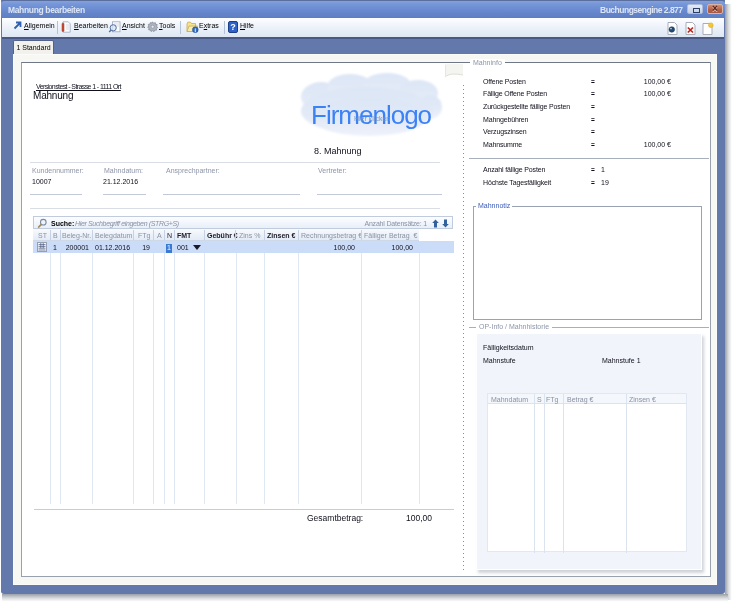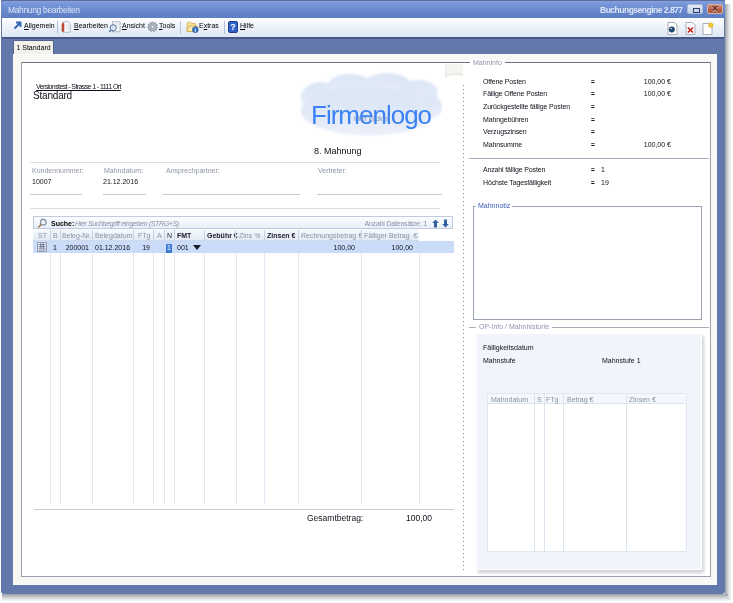--- a/index.html
+++ b/index.html
@@ -10,21 +10,21 @@
 #rshadow { position:absolute; left:725px; top:4px; width:8px; height:596px;
   background:linear-gradient(90deg, #9aa0a6, #d6d8da 40%, #fff 85%); }
 #bshadow { position:absolute; left:2px; top:594px; width:726px; height:9px;
   background:linear-gradient(#9aa0a6, #d8dadc 45%, #fff 85%); }
 .abs { position:absolute; }
 
 
 #titlebar { left:1px; top:0; width:724px; height:18px; border-radius:3px 3px 0 0;
   background:linear-gradient(#86a0dc 0%, #7495d8 20%, #6585cb 70%, #5e7ec4 100%);
   border-top:1px solid #44598f; }
-#titletext { left:8px; top:4.5px; font-size:8.5px; font-weight:normal; color:#dce5f6; letter-spacing:-0.35px; }
+#titletext { left:8px; top:4.5px; font-size:8.5px; font-weight:bold; color:#dce5f6; letter-spacing:-0.35px; }
 #titleright { left:600px; top:4.5px; font-size:8.5px; font-weight:bold; color:#dce5f6; letter-spacing:-0.5px; }
 .winbtn { top:4px; width:16px; height:10px; border:1px solid #aebbd8; border-radius:2px; }
 #btnmin { left:687px; background:linear-gradient(#e4eaf6, #c2cfe8); }
 #btnmin::after { content:""; position:absolute; left:4.5px; top:2.5px; width:5px; height:3px; border:1px solid #2c4066; }
 #btnclose { left:707px; background:linear-gradient(#cf8d78, #b35f46 60%, #a85a40); border-color:#d8b4a4; }
 #btnclose::after { content:"\00d7"; position:absolute; left:4px; top:-2.5px; color:#56201a; font-size:10px; font-weight:bold; text-shadow:0 0.5px 0 #e8c8bc; }
 
 #toolbar { left:2px; top:18px; width:722px; height:21px;
   background:linear-gradient(#fdfeff, #eef3fa 45%, #dde7f4 100%);
   border-bottom:2px solid #4a5885; }
@@ -158,21 +158,21 @@
 <svg class="abs" style="left:702px; top:22px; width:12px; height:13px;" viewBox="0 0 12 13">
   <path d="M1 1.5 h6 l3 2.5 v8.5 h-9 Z" fill="#fff" stroke="#a8adb8"></path>
   <circle cx="8.8" cy="3.2" r="2.3" fill="#f5c637" stroke="#dca81e" stroke-width="0.6"></circle>
 </svg>
 
 <div class="abs" id="tabstrip-tab">1 Standard</div>
 <div class="abs" id="panel"></div>
 <div class="abs" id="inner"></div>
 
 <div class="abs" id="addr">Versionstest - Strasse 1 - 1111 Ort</div>
-<div class="abs" id="mahnung-h">Standard</div>
+<div class="abs" id="mahnung-h">Mahnung</div>
 <svg class="abs" id="cloudwrap" style="width:148px; height:66px;" viewBox="0 0 148 66">
   <defs>
       <filter id="soft" x="-10%" y="-10%" width="120%" height="120%">
         <feGaussianBlur stdDeviation="1.3"></feGaussianBlur>
       </filter>
       <linearGradient id="cgrad" x1="0" y1="0" x2="0" y2="1">
         <stop offset="0" stop-color="#dce6f6"></stop>
         <stop offset="0.55" stop-color="#e2e9f7"></stop>
         <stop offset="1" stop-color="#eef2fa"></stop>
       </linearGradient>

